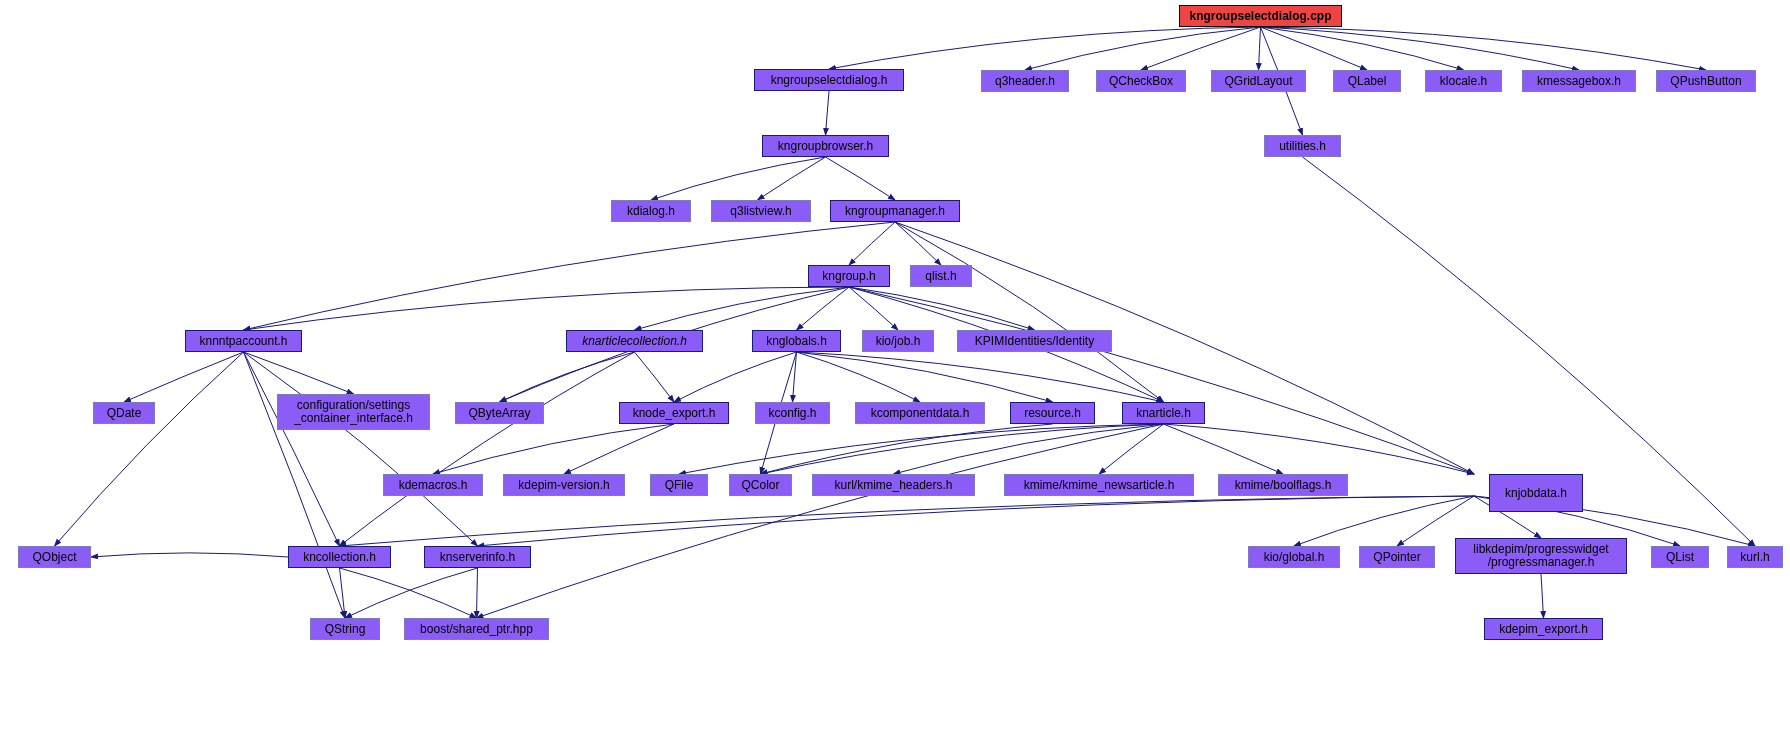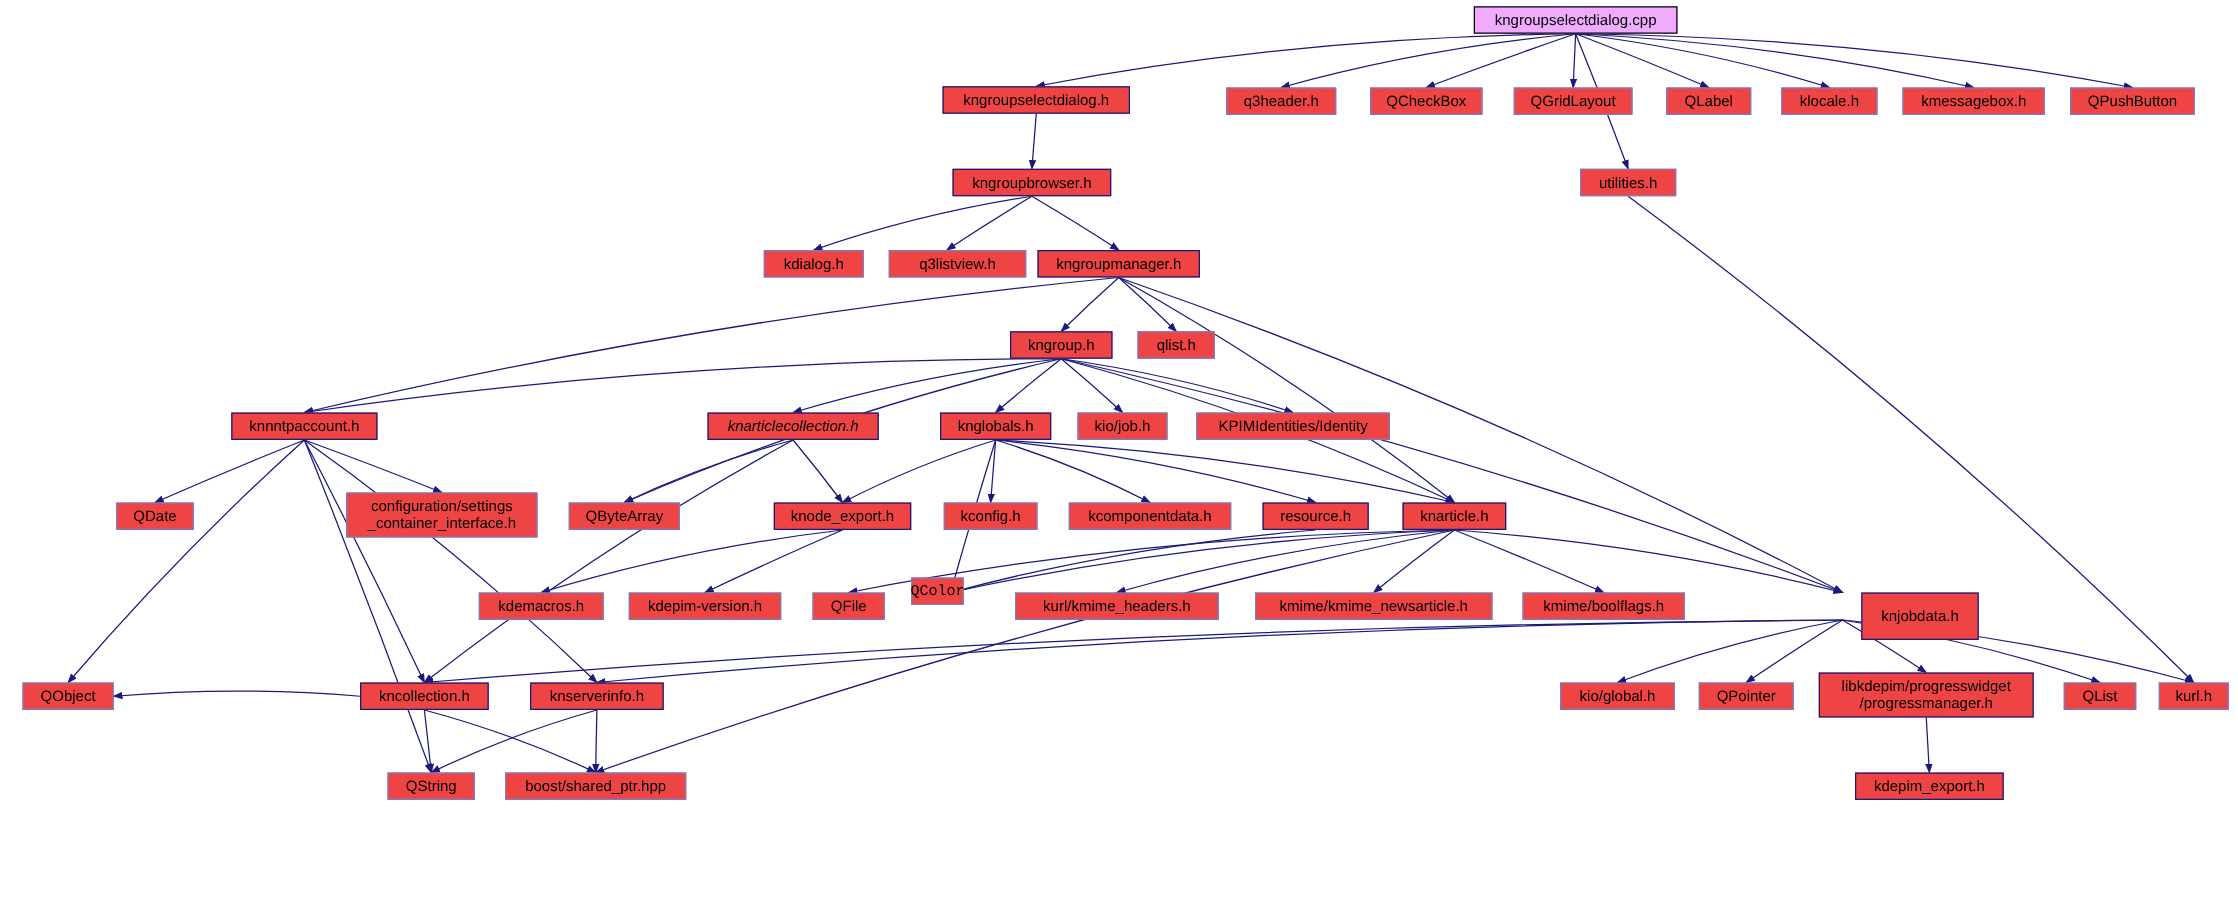--- a/index.html
+++ b/index.html
@@ -20,34 +20,35 @@
     left: 0;
     top: 0;
     width: 1790px;
     height: 739px;
     pointer-events: none;
   }
   .node {
     position: absolute;
     box-sizing: border-box;
     border: 1px solid #1a1a7a;
-    background: #ef4444;
+    background: #8b5cf6;
     color: #000000;
     font-size: 12px;
     line-height: 13px;
     display: flex;
     align-items: center;
     justify-content: center;
     text-align: center;
     white-space: pre-line;
     padding: 0 3px;
   }
   .node.root {
-    background: #f0abfc;
+    background: #ef4444;
     border-color: #000000;
+    font-weight: bold;
   }
   .node.thin {
     border-color: #7b7bbf;
   }
 </style>
 </head>
 <body>
 
 <div id="canvas">
   <svg id="edges" viewBox="0 0 1790 739">
@@ -127,42 +128,42 @@
     <div class="node thin" style="left: 981px; top: 70px; width: 88px; height: 22px;">q3header.h</div>
     <div class="node thin" style="left: 1096px; top: 70px; width: 90px; height: 22px;">QCheckBox</div>
     <div class="node thin" style="left: 1211px; top: 70px; width: 95px; height: 22px;">QGridLayout</div>
     <div class="node thin" style="left: 1333px; top: 70px; width: 68px; height: 22px;">QLabel</div>
     <div class="node thin" style="left: 1425px; top: 70px; width: 77px; height: 22px;">klocale.h</div>
     <div class="node thin" style="left: 1522px; top: 70px; width: 114px; height: 22px;">kmessagebox.h</div>
     <div class="node thin" style="left: 1656px; top: 70px; width: 100px; height: 22px;">QPushButton</div>
     <div class="node thin" style="left: 1264px; top: 135px; width: 77px; height: 22px;">utilities.h</div>
     <div class="node" style="left: 762px; top: 135px; width: 127px; height: 22px;">kngroupbrowser.h</div>
     <div class="node thin" style="left: 611px; top: 200px; width: 80px; height: 22px;">kdialog.h</div>
-    <div class="node thin" style="left: 711px; top: 200px; width: 110px; height: 22px;">q3listview.h</div>
+    <div class="node thin" style="left: 711px; top: 200px; width: 100px; height: 22px;">q3listview.h</div>
     <div class="node" style="left: 830px; top: 200px; width: 130px; height: 22px;">kngroupmanager.h</div>
     <div class="node" style="left: 808px; top: 265px; width: 82px; height: 22px;">kngroup.h</div>
     <div class="node thin" style="left: 910px; top: 265px; width: 62px; height: 22px;">qlist.h</div>
     <div class="node" style="left: 185px; top: 330px; width: 117px; height: 22px;">knnntpaccount.h</div>
     <div class="node" style="left: 566px; top: 330px; width: 137px; height: 22px; font-style: italic;">knarticlecollection.h</div>
     <div class="node" style="left: 752px; top: 330px; width: 89px; height: 22px;">knglobals.h</div>
     <div class="node thin" style="left: 862px; top: 330px; width: 72px; height: 22px;">kio/job.h</div>
     <div class="node thin" style="left: 957px; top: 330px; width: 155px; height: 22px;">KPIMIdentities/Identity</div>
     <div class="node thin" style="left: 93px; top: 402px; width: 62px; height: 22px;">QDate</div>
     <div class="node thin" style="left: 277px; top: 394px; width: 153px; height: 36px;">configuration/settings
 _container_interface.h</div>
     <div class="node thin" style="left: 455px; top: 402px; width: 89px; height: 22px;">QByteArray</div>
     <div class="node" style="left: 619px; top: 402px; width: 110px; height: 22px;">knode_export.h</div>
     <div class="node thin" style="left: 755px; top: 402px; width: 75px; height: 22px;">kconfig.h</div>
     <div class="node thin" style="left: 855px; top: 402px; width: 130px; height: 22px;">kcomponentdata.h</div>
     <div class="node" style="left: 1010px; top: 402px; width: 85px; height: 22px;">resource.h</div>
     <div class="node" style="left: 1122px; top: 402px; width: 83px; height: 22px;">knarticle.h</div>
     <div class="node thin" style="left: 383px; top: 474px; width: 100px; height: 22px;">kdemacros.h</div>
     <div class="node thin" style="left: 503px; top: 474px; width: 122px; height: 22px;">kdepim-version.h</div>
     <div class="node thin" style="left: 650px; top: 474px; width: 58px; height: 22px;">QFile</div>
-    <div class="node thin" style="left: 729px; top: 462px; width: 42px; height: 22px; font-family: Liberation Mono, monospace;">QColor</div>
+    <div class="node thin" style="left: 729px; top: 474px; width: 63px; height: 22px;">QColor</div>
     <div class="node thin" style="left: 812px; top: 474px; width: 163px; height: 22px;">kurl/kmime_headers.h</div>
     <div class="node thin" style="left: 1004px; top: 474px; width: 190px; height: 22px;">kmime/kmime_newsarticle.h</div>
     <div class="node thin" style="left: 1218px; top: 474px; width: 130px; height: 22px;">kmime/boolflags.h</div>
     <div class="node" style="left: 1489px; top: 474px; width: 94px; height: 38px;">knjobdata.h</div>
     <div class="node thin" style="left: 18px; top: 546px; width: 73px; height: 22px;">QObject</div>
     <div class="node" style="left: 288px; top: 546px; width: 103px; height: 22px;">kncollection.h</div>
     <div class="node" style="left: 424px; top: 546px; width: 107px; height: 22px;">knserverinfo.h</div>
     <div class="node thin" style="left: 1248px; top: 546px; width: 92px; height: 22px;">kio/global.h</div>
     <div class="node thin" style="left: 1359px; top: 546px; width: 76px; height: 22px;">QPointer</div>
     <div class="node" style="left: 1455px; top: 538px; width: 172px; height: 36px;">libkdepim/progresswidget

